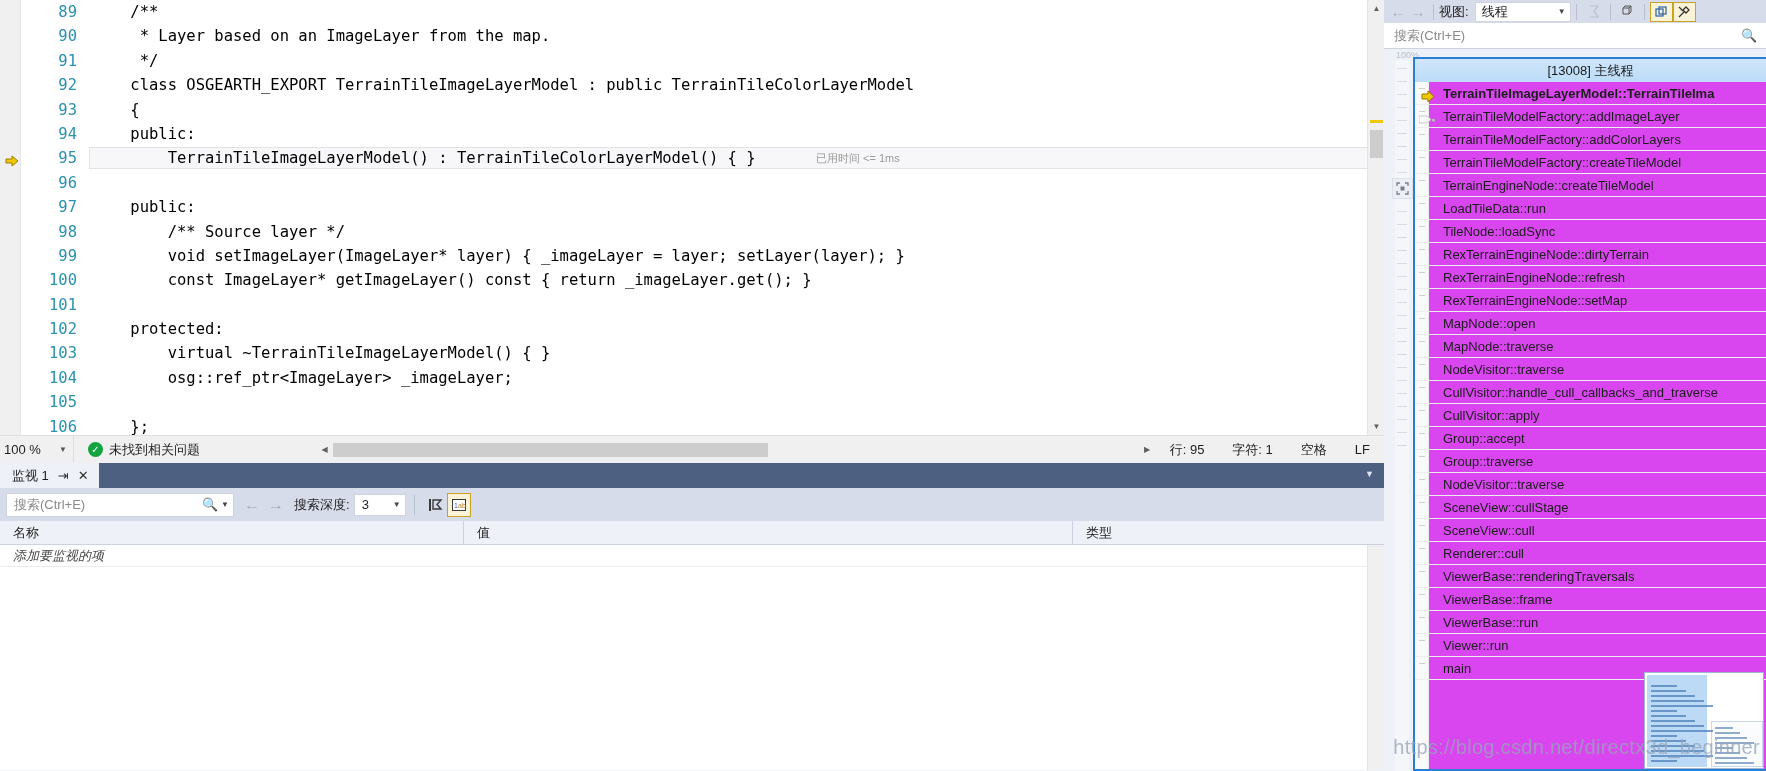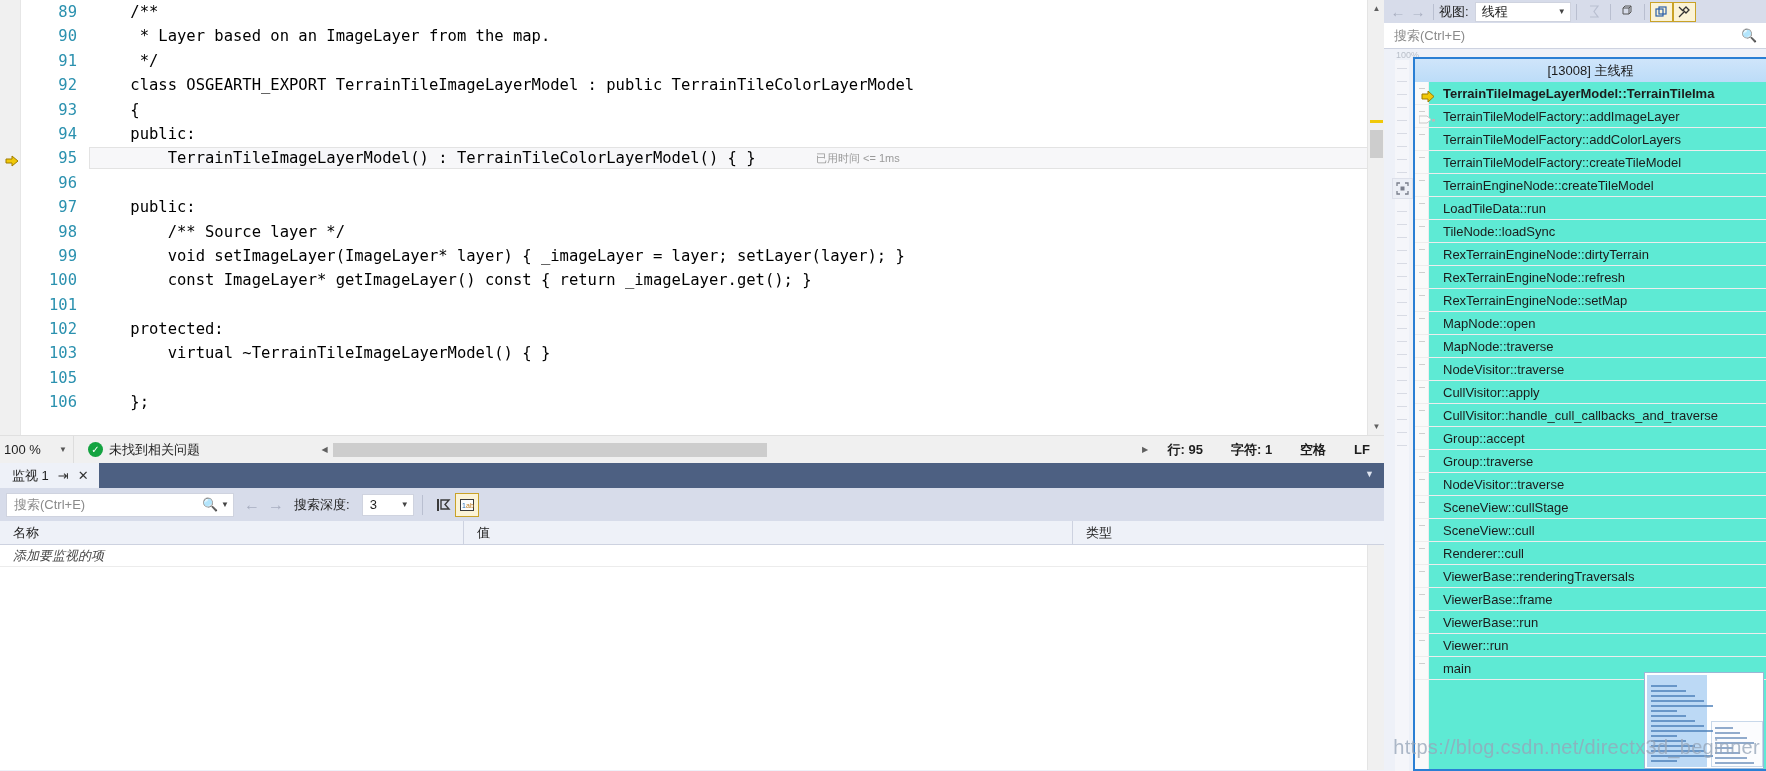--- a/index.html
+++ b/index.html
@@ -119,21 +119,21 @@
   #hscroll .hs-left, #hscroll .hs-right {
     width: 17px; text-align: center; color: #606060; font-size: 8px;
   }
   #hscroll .hs-track {
     flex: 1; height: 14px; background: #f0f0f0; position: relative;
   }
   #hscroll .hs-thumb {
     position: absolute; left: 0; top: 0; height: 14px; width: 54%;
     background: #cdcdcd;
   }
-  .stat-cell { padding: 0 14px; white-space: nowrap; font-weight: bold; }
+  .stat-cell { padding: 0 14px; white-space: nowrap; }
 
   
   #watch-panel {
     position: absolute; left: 0; top: 463px; width: 1384px; height: 308px;
     background: #eef1f8;
   }
   #watch-tabstrip {
     position: relative;
     height: 25px; background: #4d6082;
     display: flex; align-items: stretch;
@@ -158,21 +158,21 @@
     width: 228px; height: 24px; background: #fff;
     border: 1px solid #cfd3df;
     display: flex; align-items: center;
     padding: 0 4px 0 7px;
     margin-right: 6px;
   }
   #watch-search .ph { flex: 1; color: #8a8a8a; font-size: 13px; }
   #watch-search .mag { color: #333; font-size: 13px; }
   #watch-search .mini-caret { color: #444; font-size: 8px; margin-left: 3px; }
   .nav-arrow { width: 24px; text-align: center; color: #a8aec0; font-size: 16px; }
-  #depth-label { margin: 0 12px 0 6px; font-size: 13px; color: #1e1e1e; }
+  #depth-label { margin: 0 4px 0 6px; font-size: 13px; color: #1e1e1e; }
   #depth-combo {
     width: 52px; height: 22px; background: #fff; border: 1px solid #cfd3df;
     display: flex; align-items: center; justify-content: space-between;
     padding: 0 4px 0 7px; font-size: 13px;
   }
   #depth-combo .caret { font-size: 8px; color: #444; }
   .tb-sep { width: 1px; height: 20px; background: #b9bfd0; margin: 0 8px; }
   .tb-btn {
     width: 24px; height: 24px;
     display: flex; align-items: center; justify-content: center;
@@ -252,21 +252,21 @@
   .mini-tick { position: absolute; left: 2px; width: 10px; height: 1px; background: #d8dbe4; }
   #stack-expand-icon {
     position: absolute; left: 8px; top: 178px;
     width: 21px; height: 21px;
     background: #eceff6; border: 1px solid #dde0ea;
     display: flex; align-items: center; justify-content: center;
     color: #7a7f8c; font-size: 11px;
   }
   #stack-list {
     position: absolute; left: 29px; top: 57px; right: 0; bottom: 0;
-    background: #5eead4;
+    background: #d946ef;
     border: 2px solid #2a7fd4;
     border-right: none;
     overflow: hidden;
   }
   #stack-thread-header {
     height: 23px; line-height: 23px; text-align: center;
     background: linear-gradient(to bottom, #cfe5fa, #bcdcf8);
     font-size: 13px; color: #1a1a1a;
   }
   .stack-row {
@@ -328,20 +328,21 @@
               <path d="M1 5 L7 5 L7 2 L13 7 L7 12 L7 9 L1 9 Z" fill="#f0c808" stroke="#a07d00" stroke-width="1"></path>
             </svg></div><span class="ln">95</span><span class="ctext">        TerrainTileImageLayerModel() : TerrainTileColorLayerModel() { }</span><span class="hint-text" style="position: absolute; left: 795px;">已用时间 &lt;= 1ms</span></div>
         <div class="code-row"><span class="ln">96</span><span class="ctext"></span></div>
         <div class="code-row"><span class="ln">97</span><span class="ctext">    public:</span></div>
         <div class="code-row"><span class="ln">98</span><span class="ctext">        /** Source layer */</span></div>
         <div class="code-row"><span class="ln">99</span><span class="ctext">        void setImageLayer(ImageLayer* layer) { _imageLayer = layer; setLayer(layer); }</span></div>
         <div class="code-row"><span class="ln">100</span><span class="ctext">        const ImageLayer* getImageLayer() const { return _imageLayer.get(); }</span></div>
         <div class="code-row"><span class="ln">101</span><span class="ctext"></span></div>
         <div class="code-row"><span class="ln">102</span><span class="ctext">    protected:</span></div>
         <div class="code-row"><span class="ln">103</span><span class="ctext">        virtual ~TerrainTileImageLayerModel() { }</span></div>
+        <div class="code-row"><span class="ln">104</span><span class="ctext">        osg::ref_ptr&lt;ImageLayer&gt; _imageLayer;</span></div>
         <div class="code-row"><span class="ln">105</span></div>
         <div class="code-row"><span class="ln">106</span><span class="ctext">    };</span></div>
       </div>
 
     <div id="editor-vscroll">
       <div class="sb-arrow">▲</div>
       <div class="mark-exec"></div>
       <div class="thumb"></div>
       <div class="sb-arrow" style="position:absolute;bottom:0;left:0;">▼</div>
     </div>
@@ -547,22 +548,22 @@
           <div class="stack-row"><span>TerrainTileModelFactory::createTileModel</span></div>
           <div class="stack-row"><span>TerrainEngineNode::createTileModel</span></div>
           <div class="stack-row"><span>LoadTileData::run</span></div>
           <div class="stack-row"><span>TileNode::loadSync</span></div>
           <div class="stack-row"><span>RexTerrainEngineNode::dirtyTerrain</span></div>
           <div class="stack-row"><span>RexTerrainEngineNode::refresh</span></div>
           <div class="stack-row"><span>RexTerrainEngineNode::setMap</span></div>
           <div class="stack-row"><span>MapNode::open</span></div>
           <div class="stack-row"><span>MapNode::traverse</span></div>
           <div class="stack-row"><span>NodeVisitor::traverse</span></div>
+          <div class="stack-row"><span>CullVisitor::handle_cull_callbacks_and_traverse</span></div>
           <div class="stack-row"><span>CullVisitor::apply</span></div>
-          <div class="stack-row"><span>CullVisitor::handle_cull_callbacks_and_traverse</span></div>
           <div class="stack-row"><span>Group::accept</span></div>
           <div class="stack-row"><span>Group::traverse</span></div>
           <div class="stack-row"><span>NodeVisitor::traverse</span></div>
           <div class="stack-row"><span>SceneView::cullStage</span></div>
           <div class="stack-row"><span>SceneView::cull</span></div>
           <div class="stack-row"><span>Renderer::cull</span></div>
           <div class="stack-row"><span>ViewerBase::renderingTraversals</span></div>
           <div class="stack-row"><span>ViewerBase::frame</span></div>
           <div class="stack-row"><span>ViewerBase::run</span></div>
           <div class="stack-row"><span>Viewer::run</span></div>

